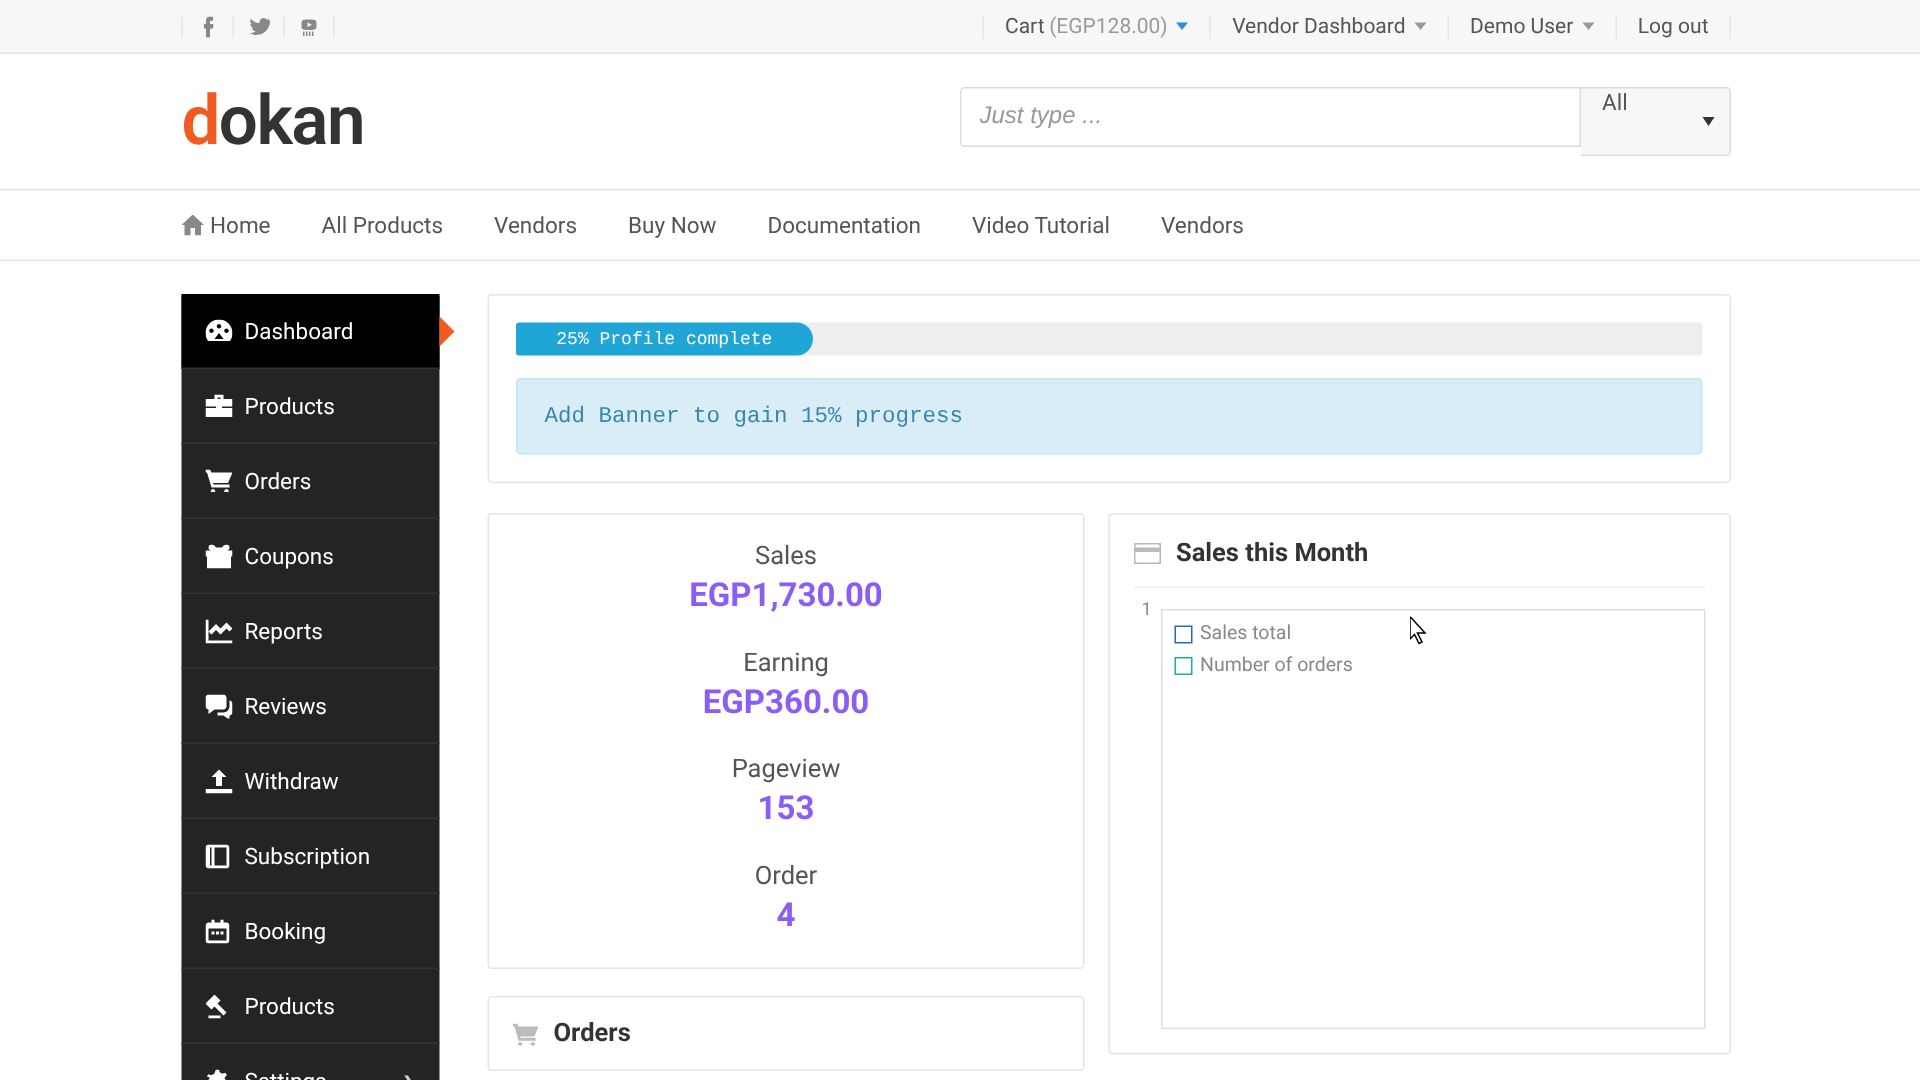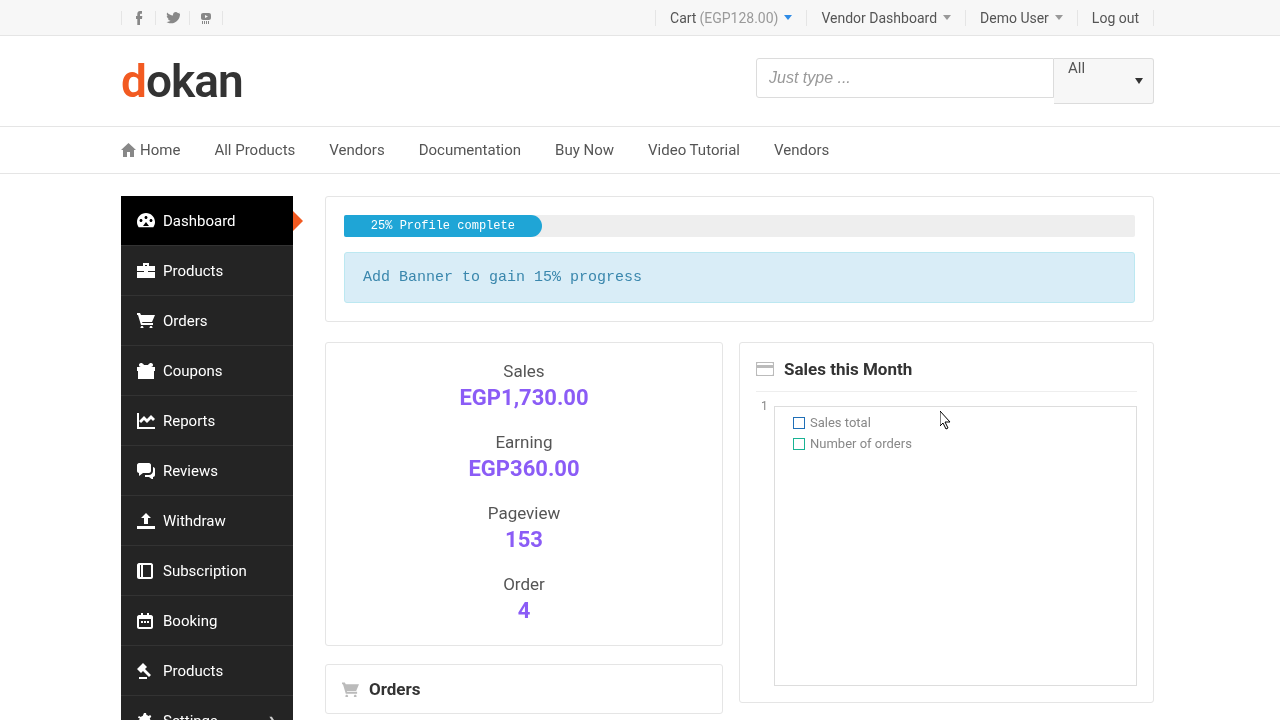--- a/index.html
+++ b/index.html
@@ -13,21 +13,21 @@
   .topbar .right-item { display: flex; align-items: center; padding: 0 14px; border-left: 1px solid #e5e5e5; color: #555; cursor: pointer; }
   .topbar .right-item:last-child { border-right: 1px solid #e5e5e5; margin-right: 126px; }
   .caret { margin-left: 6px; width: 0; height: 0; border-left: 4px solid transparent; border-right: 4px solid transparent; border-top: 5px solid #999; }
   .caret.blue { border-top-color: #2e8be6; }
   .cart-amt { color: #9a9a9a; margin-left: 3px; }
 
   .header { display: flex; align-items: center; padding: 18px 126px 18px 121px; }
   .logo { font-size: 46px; font-weight: 600; color: #333; letter-spacing: -1px; }
   .logo .d { color: #f25a21; }
   .header .search-wrap { margin-left: auto; display: flex; }
-  .search-input { width: 298px; height: 40px; border: 1px solid #dcdcdc; border-radius: 3px 0 0 3px; padding: 0 12px; font-size: 16px; color: #7f1d1d; }
+  .search-input { width: 414px; height: 40px; border: 1px solid #dcdcdc; border-radius: 3px 0 0 3px; padding: 0 12px; font-size: 16px; color: #7f1d1d; }
   .search-input::placeholder { color: #999; font-style: italic; }
   .category-select { width: 100px; height: 46px; border: 1px solid #dcdcdc; border-left: none; border-radius: 0 3px 3px 0; background: #f7f7f7; padding: 0 26px 0 14px; font-size: 15px; color: #555; position: relative; display: flex; cursor: pointer; }
   .category-select .dd { position: absolute; right: 10px; top: 50%; transform: translateY(-50%); width: 0; height: 0; border-left: 4px solid transparent; border-right: 4px solid transparent; border-top: 6px solid #333; }
 
   .navbar { border-top: 1px solid #e5e5e5; border-bottom: 1px solid #e5e5e5; height: 48px; display: flex; align-items: center; padding: 0 121px; }
   .nav-link { color: #555; font-size: 15px; padding: 0 17px; cursor: pointer; display: flex; align-items: center; height: 100%; }
   .nav-link.first { padding-left: 0; }
   .home-ico { margin-right: 4px; color: #888; }
 
   .content { display: flex; padding: 22px 126px 0 121px; gap: 32px; align-items: flex-start; }
@@ -52,21 +52,21 @@
   .stat-label { font-size: 17px; color: #555; margin-bottom: 4px; }
   .stat-value { font-size: 22px; font-weight: 700; color: #8b5cf6; }
 
   .right-col { flex: 1; }
   .chart-card { border: 1px solid #e5e5e5; border-radius: 3px; padding: 16px; }
   .chart-header { display: flex; align-items: center; padding-bottom: 12px; border-bottom: 1px solid #eee; margin-bottom: 14px; }
   .card-ico { color: #bbb; margin-right: 10px; }
   .chart-title { font-size: 17px; font-weight: 700; color: #333; }
   .chart-body { position: relative; border: 1px solid #ddd; height: 280px; margin-left: 18px; }
   .y-tick { position: absolute; left: -14px; top: -8px; font-size: 12px; color: #888; }
-  .legend { position: absolute; top: 8px; left: 18px; font-size: 13px; }
+  .legend { position: absolute; top: 8px; left: 8px; font-size: 13px; }
   .legend-row { display: flex; align-items: center; margin-bottom: 6px; }
   .legend-swatch { width: 12px; height: 12px; border: 1px solid #1f6fb7; margin-right: 5px; }
   .legend-swatch.s2 { border-color: #19b394; }
   .legend-text { color: #888; }
 
   .orders-card { border: 1px solid #e5e5e5; border-radius: 3px; margin-top: 18px; width: 398px; }
   .orders-header { display: flex; align-items: center; padding: 14px 16px; }
   .orders-title { font-size: 17px; font-weight: 700; color: #333; }
 
   .cursor { position: absolute; pointer-events: none; }
@@ -136,24 +136,24 @@
     </span>
     <span>Home</span>
   </div>
   <div class="nav-link">
       <span>All Products</span>
     </div>
   <div class="nav-link">
       <span>Vendors</span>
     </div>
   <div class="nav-link">
+      <span>Buy Now</span>
+    </div>
+  <div class="nav-link">
       <span>Documentation</span>
-    </div>
-  <div class="nav-link">
-      <span>Buy Now</span>
     </div>
   <div class="nav-link">
       <span>Video Tutorial</span>
     </div>
   <div class="nav-link">
       <span>Vendors</span>
     </div>
 </div>
 
 <div class="content">

